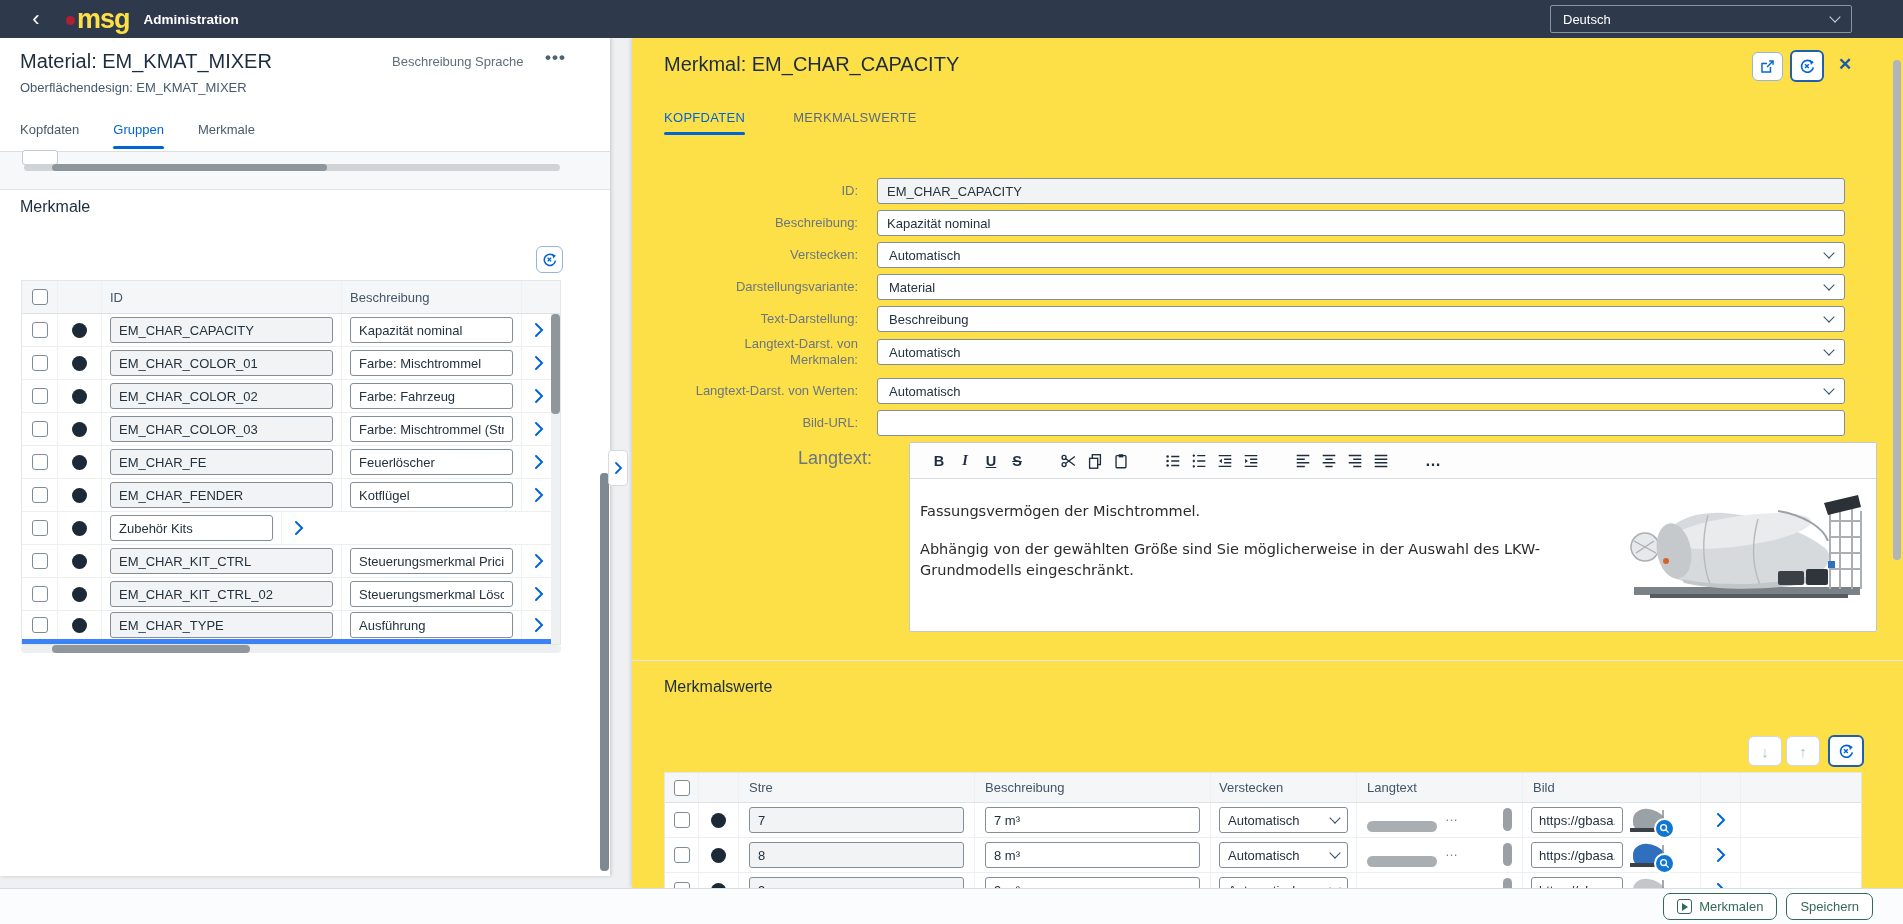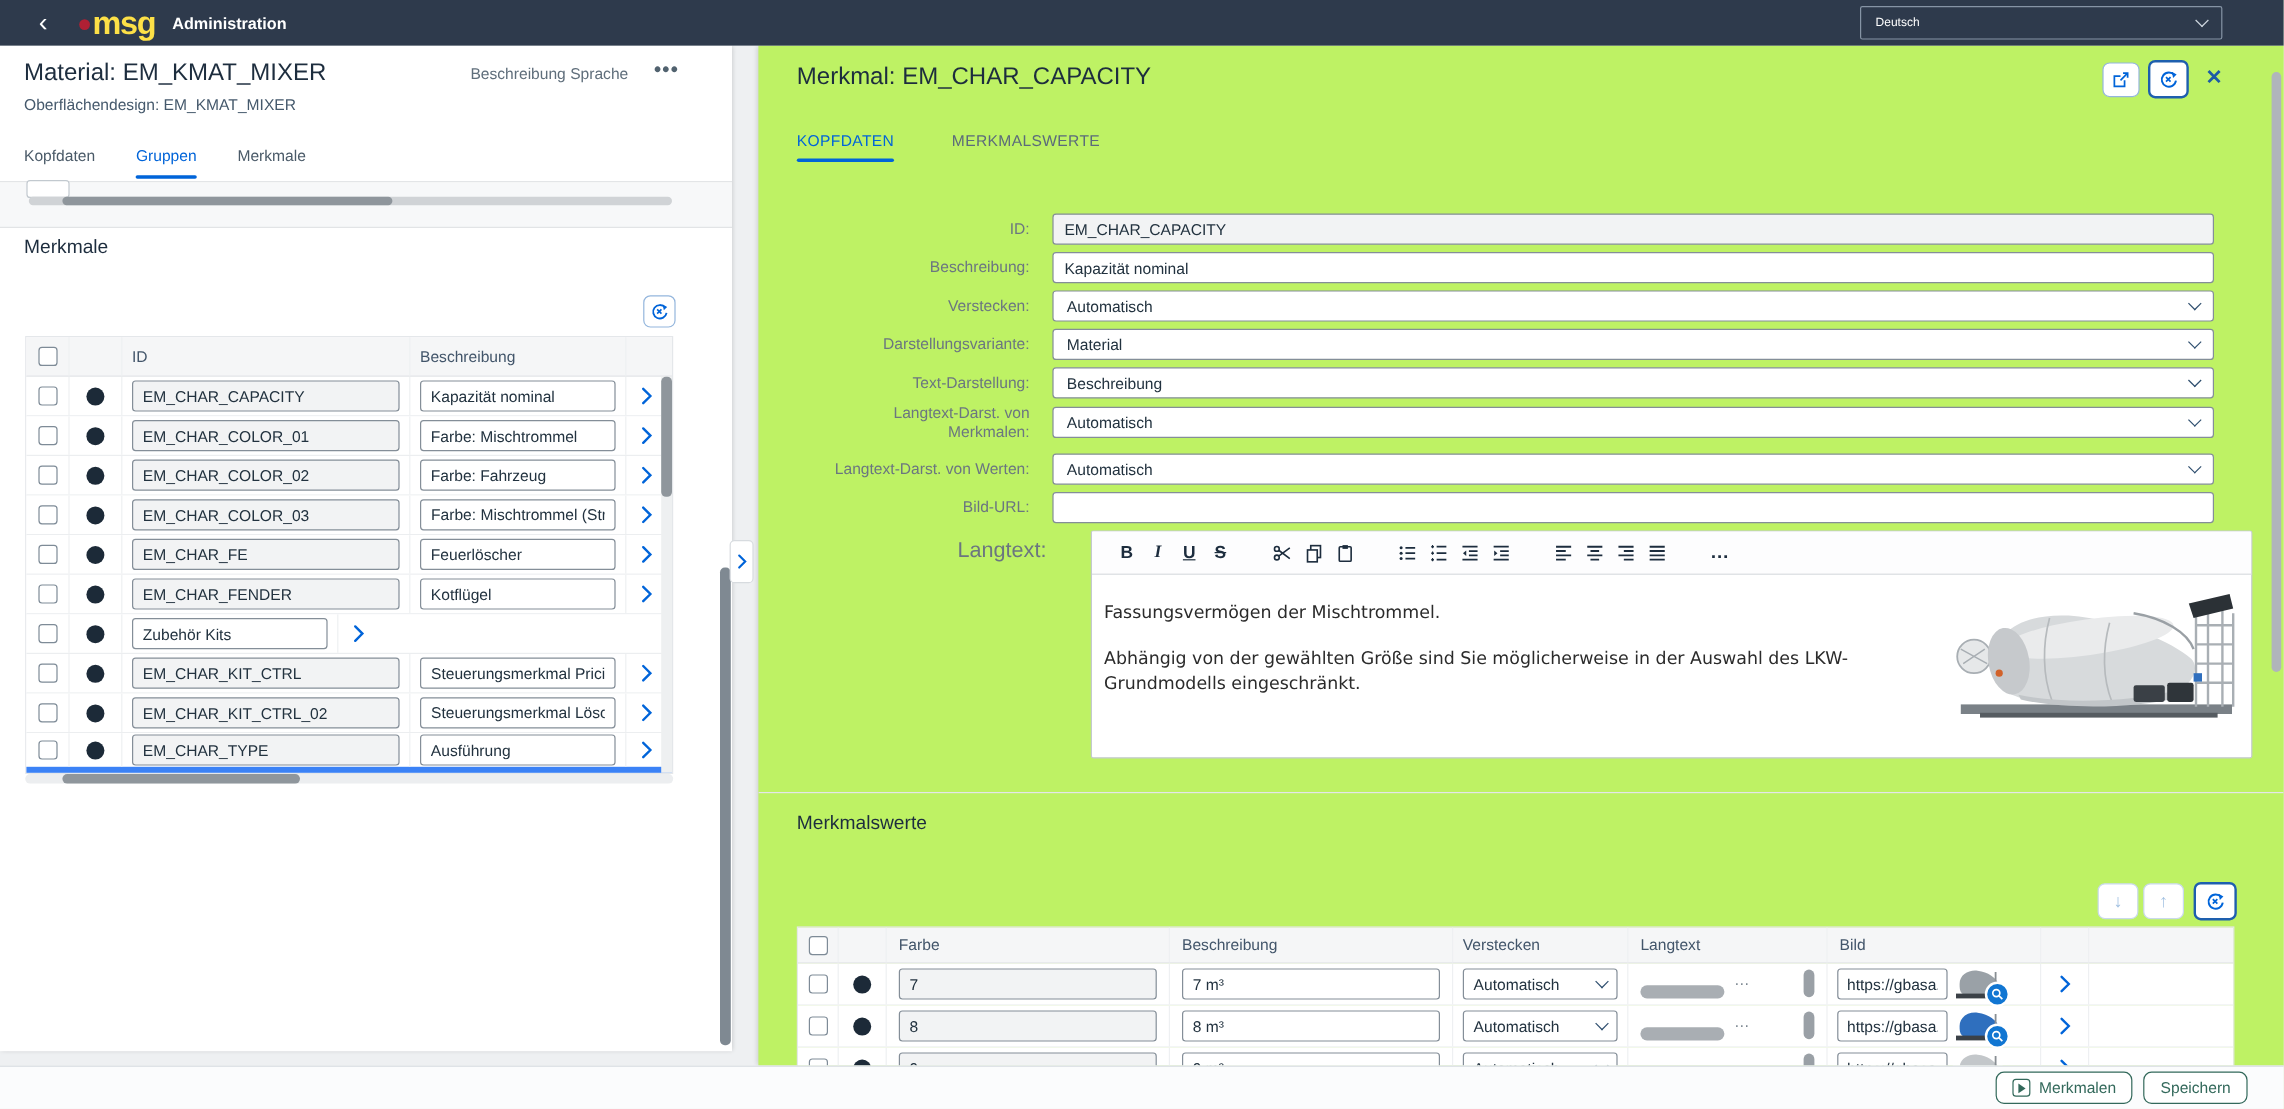--- a/index.html
+++ b/index.html
@@ -10,29 +10,29 @@
   .topbar { position:absolute; left:0; top:0; width:1903px; height:38px; background:#2e3a4c;
     display:flex; align-items:center; z-index:20; }
   .backbtn { width:40px; height:38px; display:flex; align-items:center; justify-content:center;
     color:#fff; font-size:22px; line-height:1; cursor:pointer; margin-left:16px; }
   .logo { display:flex; align-items:flex-end; margin-left:10px; }
   .logo-dot { width:9px; height:9px; border-radius:50%; background:#b02034; margin:0 2px 6px 0; }
   .logo-text { font-size:27px; font-weight:700; letter-spacing:-1px; color:#fde047; line-height:0.9; }
   .appname { color:#fff; font-size:13.5px; font-weight:700; margin-left:14px; }
   .lang-select { position:absolute; right:51px; top:5px; width:302px; height:28px;
     border:1px solid #8694a5; border-radius:2px; display:flex; align-items:center;
-    justify-content:space-between; padding:0 12px; color:#fff; font-size:10px; cursor:pointer; }
+    justify-content:space-between; padding:0 12px; color:#fff; font-size:13px; cursor:pointer; }
   .chev { width:8px; height:8px; border-right:1.8px solid #2e4e6e; border-bottom:1.8px solid #2e4e6e;
     transform:rotate(45deg); margin-top:-4px; }
   .chev.white { border-color:#cdd5dd; }
 
   
   .left-panel { position:absolute; left:0; top:38px; width:610px; height:838px; background:#fff;
     box-shadow:1px 0 4px rgba(0,0,0,.18); overflow:hidden; }
-  .right-panel { position:absolute; left:632px; top:38px; width:1271px; height:850px; background:#bef264;
+  .right-panel { position:absolute; left:632px; top:38px; width:1271px; height:850px; background:#fde047;
     box-shadow:-1px 0 4px rgba(0,0,0,.15); overflow:hidden; }
 
   h1.ptitle { font-size:20px; font-weight:400; color:#1d2d3e; }
 
   
   .lp-title { position:absolute; left:20px; top:12px; }
   .lp-sub { position:absolute; left:20px; top:42px; font-size:13px; color:#45596c; }
   .lp-action { position:absolute; left:392px; top:16px; font-size:13px; color:#5f6e7b; }
   .lp-dots { position:absolute; left:545px; top:10px; font-size:17px; font-weight:700;
     color:#51626f; letter-spacing:1px; cursor:pointer; }
@@ -649,21 +649,21 @@
       <path d="M7.8 8 L12 12.2 M12 8 L7.8 12.2" stroke="#0064d9" stroke-width="1.6"></path>
     </svg>
   </div>
 
   <div class="wtable">
     <div class="whead">
       <div class="wc w-sel">
           <span class="checkbox"></span>
         </div>
       <div class="wc w-dot"></div>
-      <div class="wc w-wert hc">Farbe</div>
+      <div class="wc w-wert hc">Stre</div>
       <div class="wc w-besch hc">Beschreibung</div>
       <div class="wc w-verst hc">Verstecken</div>
       <div class="wc w-lang hc" style="padding-left:10px;">Langtext</div>
       <div class="wc w-bild hc" style="padding-left:10px;">Bild</div>
       <div class="wc w-nav"></div>
       <div class="wc w-fill"></div>
     </div>
 
     <div class="wrow">
       <div class="wc w-sel">

